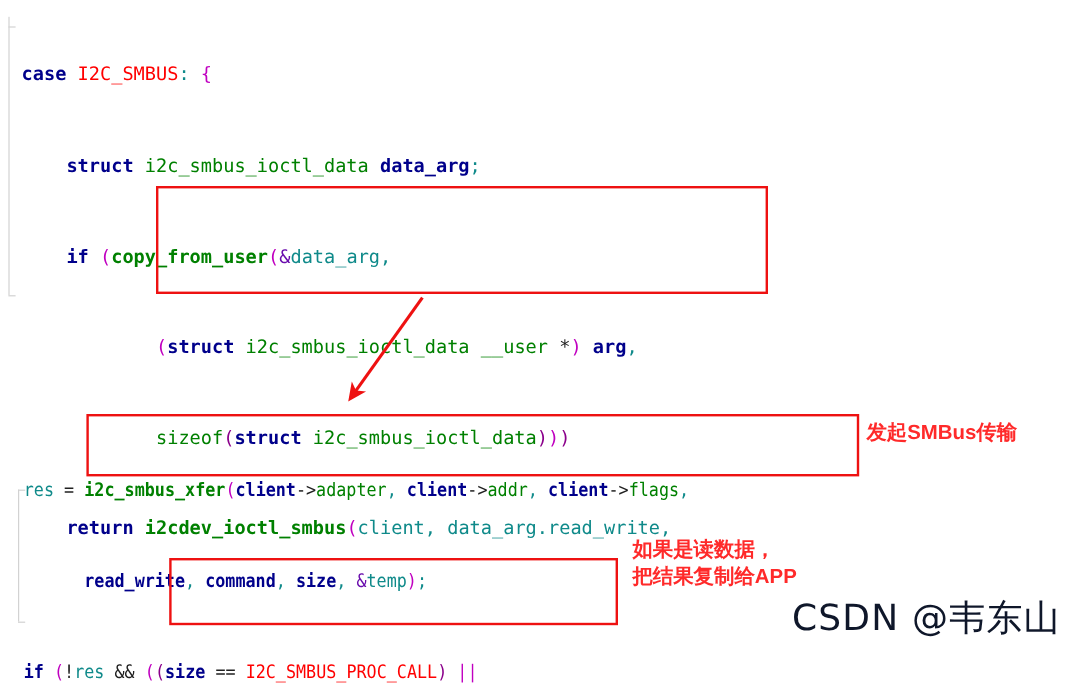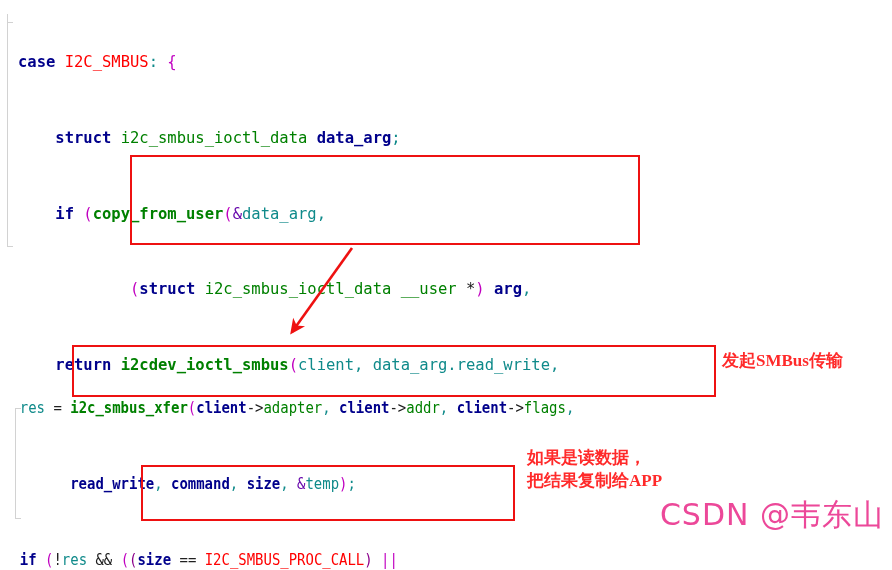--- a/index.html
+++ b/index.html
@@ -82,51 +82,52 @@
     top: 240px;
     width: 110px;
     height: 105px;
     overflow: visible;
   }
 
   
   .note {
     position: absolute;
     color: #ff2a2a;
-    font-family: Liberation Serif, serif;
+    font-family: Liberation Sans, sans-serif;
     font-weight: bold;
     font-size: 17px;
     line-height: 23px;
     white-space: pre-line;
     letter-spacing: 0px;
   }
   #note-smbus { left: 722px; top: 349px; }
   #note-copy  { left: 527px; top: 446px; }
 
   
   #watermark {
     position: absolute;
     right: 8px;
     bottom: 34px;
-    color: #ec4899;
+    color: #0f172a;
     font-family: "DejaVu Sans", "Liberation Sans", sans-serif;
     font-size: 30px;
     letter-spacing: 1px;
     white-space: nowrap;
     user-select: none;
   }
 </style>
 </head>
 <body>
 
 <div class="code-pane" id="code-top">
   <span class="ln"><span style="display:inline-block;width:18px"></span><span class="kw">case</span> <span class="mac">I2C_SMBUS</span><span class="pun">:</span> <span class="brc">{</span></span>
   <span class="ln"><span style="display:inline-block;width:18px"></span>    <span class="kw">struct</span> <span class="typ">i2c_smbus_ioctl_data</span> <span class="var">data_arg</span><span class="pun">;</span></span>
   <span class="ln"><span style="display:inline-block;width:18px"></span>    <span class="kw">if</span> <span class="par">(</span><span class="fn">copy_from_user</span><span class="par">(</span><span class="amp">&amp;</span><span class="id">data_arg</span><span class="pun">,</span></span>
   <span class="ln"><span style="display:inline-block;width:18px"></span>            <span class="par">(</span><span class="kw">struct</span> <span class="typ">i2c_smbus_ioctl_data</span> <span class="typ">__user</span> <span class="op">*</span><span class="par">)</span> <span class="var">arg</span><span class="pun">,</span></span>
+  <span class="ln"><span style="display:inline-block;width:18px"></span>            <span class="typ">sizeof</span><span class="par2">(</span><span class="kw">struct</span> <span class="typ">i2c_smbus_ioctl_data</span><span class="par2">)</span><span class="par">)</span><span class="par2">)</span></span>
   <span class="ln"><span style="display:inline-block;width:18px"></span>    <span class="kw">return</span> <span class="fn">i2cdev_ioctl_smbus</span><span class="par">(</span><span class="id">client</span><span class="pun">,</span> <span class="id">data_arg</span><span class="pun">.</span><span class="id">read_write</span><span class="pun">,</span></span>
   
   
   
   
 </div>
 
 <div class="code-pane" id="code-bottom">
   <span class="ln"><span style="display:inline-block;width:22px"></span><span class="id">res</span> <span class="op">=</span> <span class="fn">i2c_smbus_xfer</span><span class="par">(</span><span class="var">client</span><span class="op">-&gt;</span><span class="typ">adapter</span><span class="pun">,</span> <span class="var">client</span><span class="op">-&gt;</span><span class="typ">addr</span><span class="pun">,</span> <span class="var">client</span><span class="op">-&gt;</span><span class="typ">flags</span><span class="pun">,</span></span>
   <span class="ln"><span style="display:inline-block;width:22px"></span>      <span class="var">read_write</span><span class="pun">,</span> <span class="var">command</span><span class="pun">,</span> <span class="var">size</span><span class="pun">,</span> <span class="amp">&amp;</span><span class="id">temp</span><span class="par">)</span><span class="pun">;</span></span>

